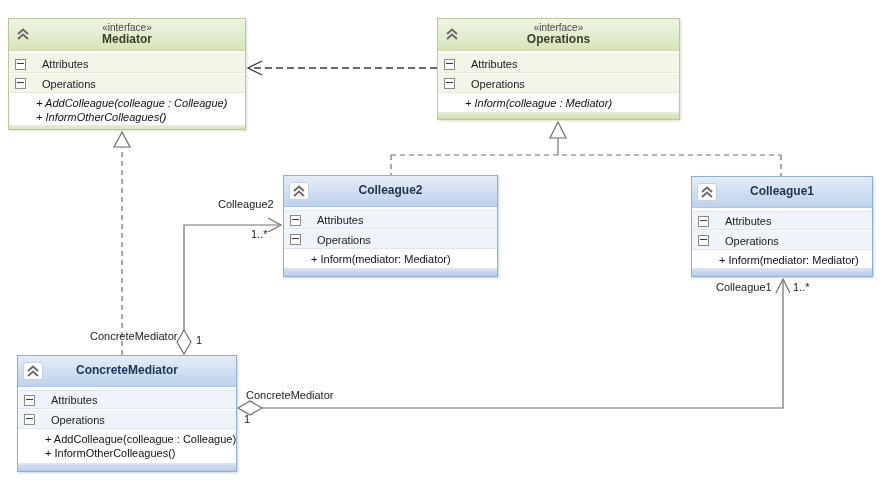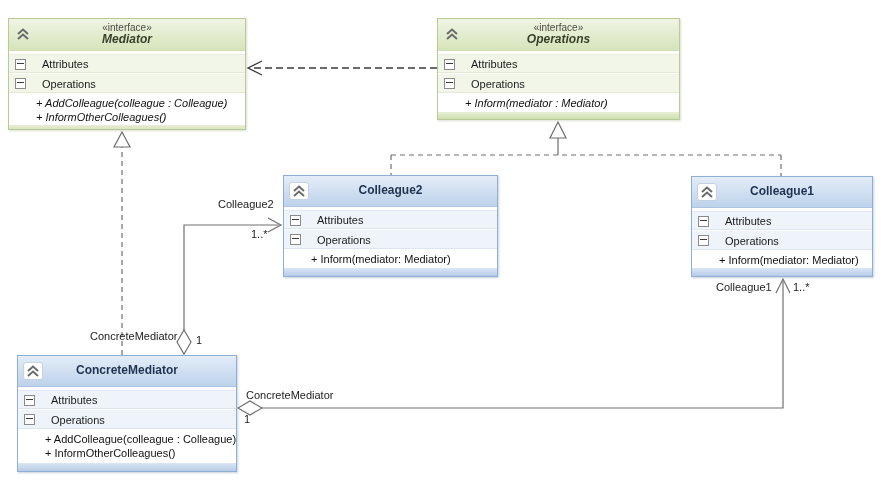--- a/index.html
+++ b/index.html
@@ -24,21 +24,21 @@
   .hdr1 { height:30px; }
 
   .chev { position:absolute; left:5px; top:50%; transform:translateY(-50%);
           display:flex; align-items:center; justify-content:center; cursor:pointer; }
   .blue .chev { background:#ffffff; border:1px solid #c6d2e2; border-radius:3px; width:18px; height:16px; }
   .green .chev { width:18px; height:16px; }
 
   .hdr-text { flex:1; text-align:center; line-height:1.1; }
   .stereo { font-size:10px; color:#4a4a42; }
   .cname  { font-size:12px; font-weight:bold; }
-  .green .cname { color:#38402a;font-style:italic; }
+  .green .cname { color:#38402a; }
   .blue  .cname { color:#1f3350; }
 
   .row.comp { flex:0 0 20px; display:flex; align-items:center; gap:16px;
               padding-left:6px; box-sizing:border-box; }
   .green .row.comp { background:#f2f6e8; border-bottom:1px solid #ffffff; box-shadow:inset 0 -1px 0 #e4ead4; }
   .blue  .row.comp { background:#eff3fa; border-bottom:1px solid #ffffff; box-shadow:inset 0 -1px 0 #dde5f1; }
   .hdr + .row.comp { margin-top:3px; border-top:1px solid #e9eedd; }
   .blue .hdr + .row.comp { border-top:1px solid #e2e9f4; }
   .row-label { color:#1a1a1a; }
 
@@ -139,21 +139,21 @@
   </div>
   <div class="row comp">
     <span class="minus-icon"></span>
     <span class="row-label">Attributes</span>
   </div>
   <div class="row comp">
     <span class="minus-icon"></span>
     <span class="row-label">Operations</span>
   </div>
   <div class="ops italic">
-    <div class="op">+ Inform(mediator : Mediator)</div>
+    <div class="op">+ Inform(colleague : Mediator)</div>
   </div>
   <div class="ftr"></div>
 </div>
 
 <div class="uml-box blue" style="left:283px; top:175px; width:215px; height:102px;">
   <div class="hdr hdr1">
     <span class="chev">
       <svg width="14" height="13" viewBox="0 0 14 13">
           <path class="chev-path" d="M2,6 L7,1.5 L12,6"></path>
           <path class="chev-path" d="M2,11 L7,6.5 L12,11"></path>

